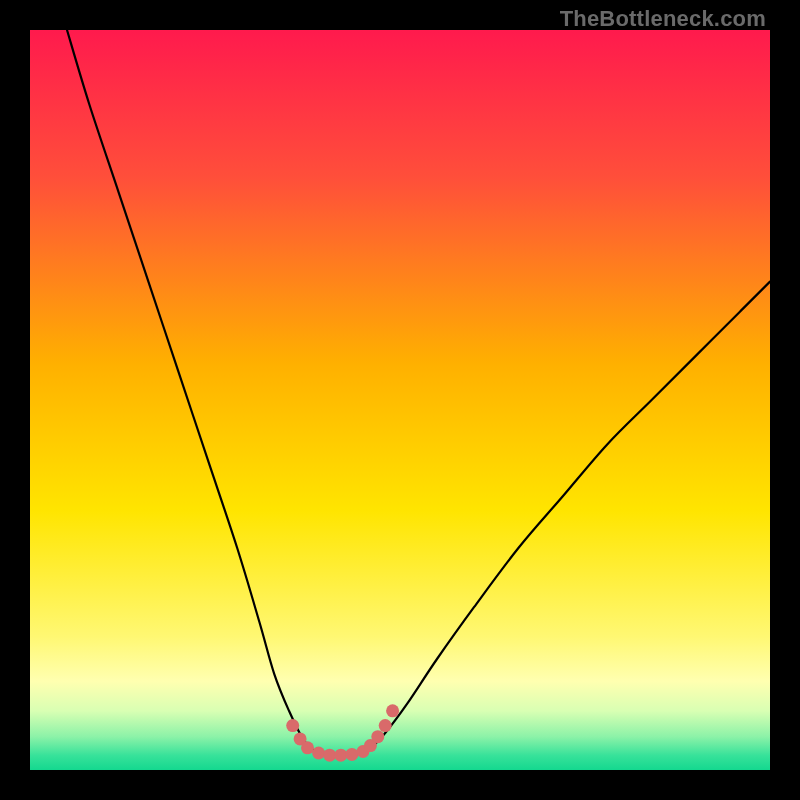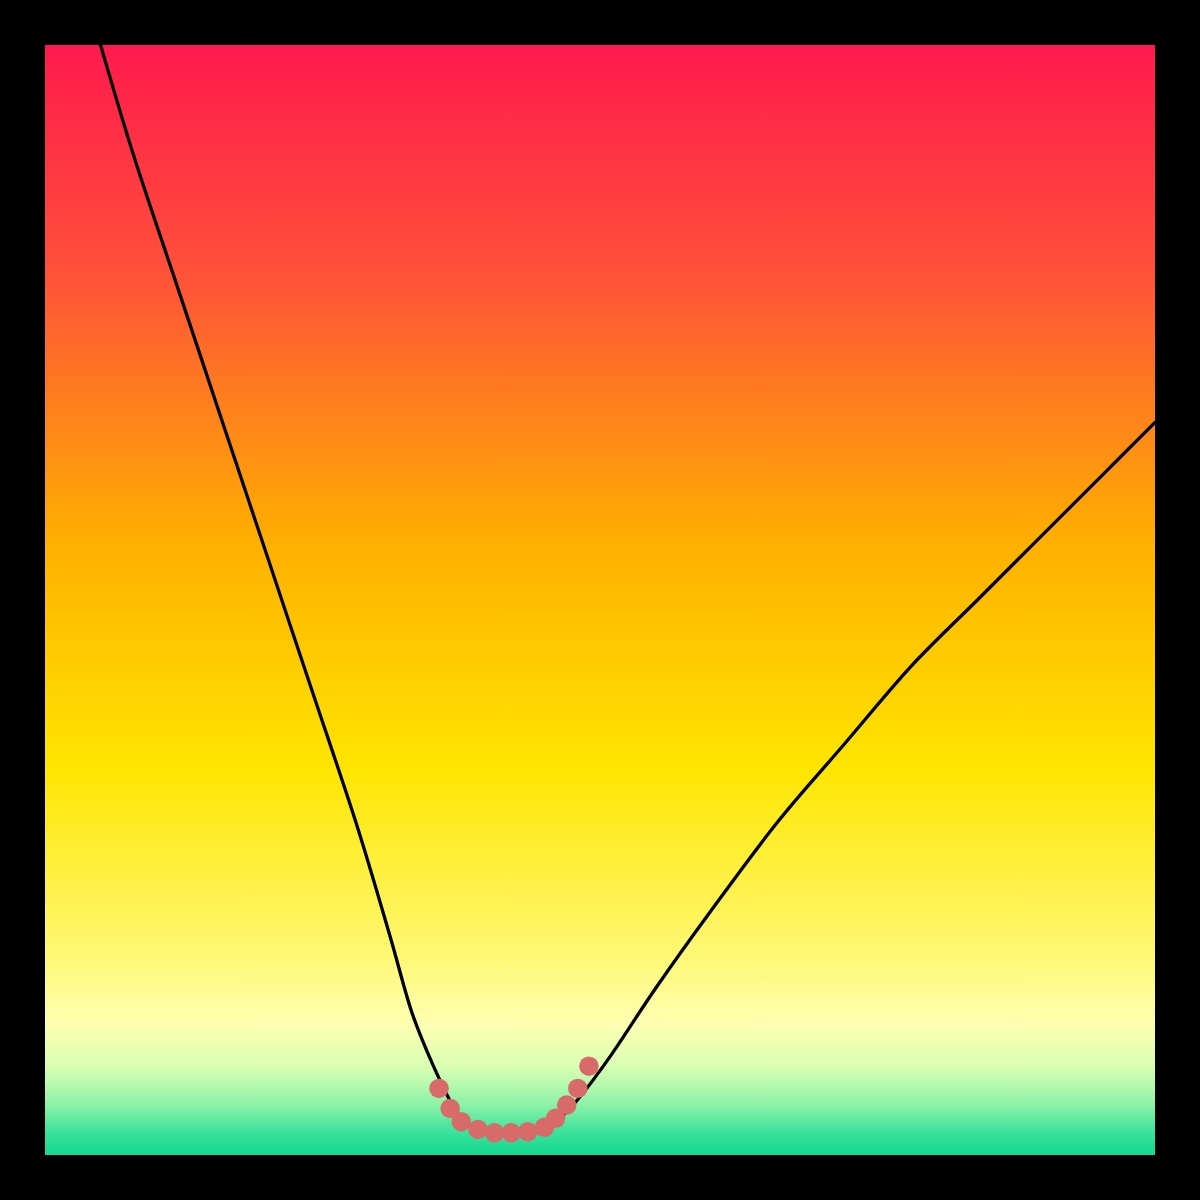--- a/index.html
+++ b/index.html
@@ -88,14 +88,15 @@
           <circle cx="333.00" cy="721.50" r="6.5" fill="#d96a6a"></circle>
           <circle cx="340.40" cy="715.58" r="6.5" fill="#d96a6a"></circle>
           <circle cx="347.80" cy="706.70" r="6.5" fill="#d96a6a"></circle>
           <circle cx="355.20" cy="695.60" r="6.5" fill="#d96a6a"></circle>
           <circle cx="362.60" cy="680.80" r="6.5" fill="#d96a6a"></circle>
         </g>
     </svg>
 
   </div>
 
+  <div class="watermark">TheBottleneck.com</div>
 
 </div>
 
 </body></html>

